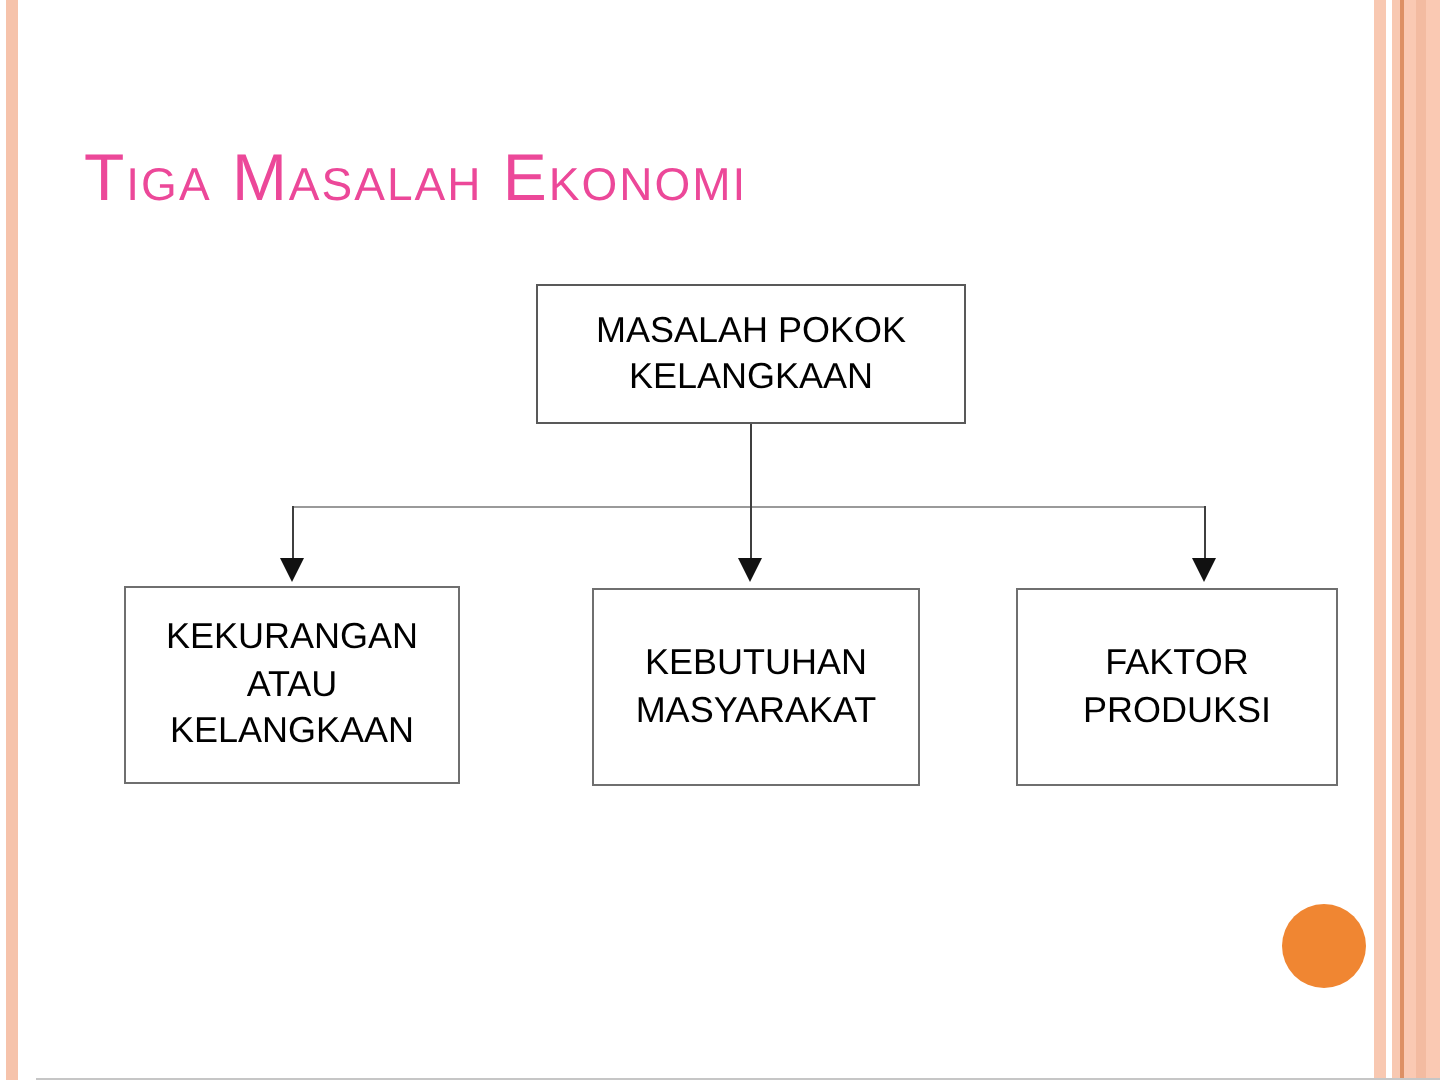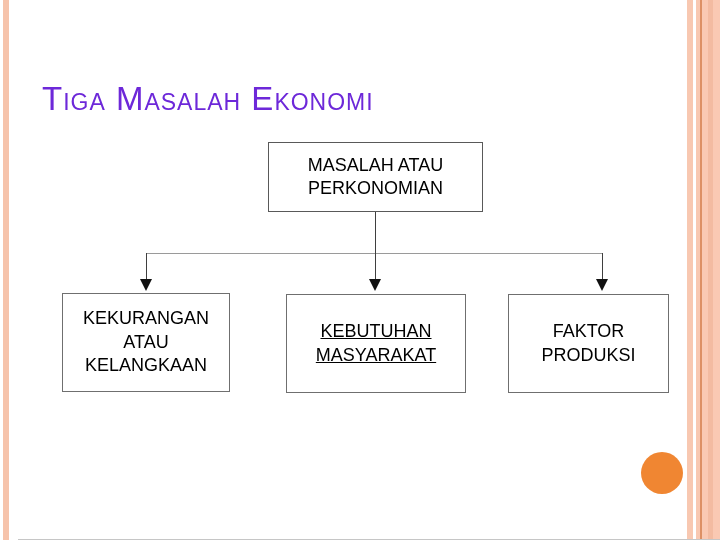--- a/index.html
+++ b/index.html
@@ -26,46 +26,46 @@
   .bottom-edge-line {
     position: absolute;
     left: 18px; right: 0; bottom: 0; height: 1px;
     background: #c6c6c6;
   }
 
   
   .title {
     position: absolute;
     left: 42px;
-    top: 80px;
+    top: 70px;
     font-size: 33px;
     font-weight: 400;
     font-variant: small-caps;
     letter-spacing: 1px;
-    color: #6d28d9;
+    color: #ec4899;
     white-space: nowrap;
   }
 
   
   .node {
     position: absolute;
     background: #ffffff;
     border: 1px solid #6f6f6f;
     display: flex;
     align-items: center;
     justify-content: center;
     text-align: center;
     font-size: 18px;
     line-height: 1.3;
     color: #000000;
     padding: 4px 8px;
   }
   .node-root   { left: 268px; top: 142px; width: 215px; height: 70px; border-color: #595959; }
   .node-left   { left: 62px;  top: 293px; width: 168px; height: 99px; }
-  .node-middle { left: 286px; top: 294px; width: 180px; height: 99px; text-decoration: underline; }
+  .node-middle { left: 296px; top: 294px; width: 164px; height: 99px; }
   .node-right  { left: 508px; top: 294px; width: 161px; height: 99px; }
 
   
   .line { position: absolute; background: #3f3f3f; }
   .line-root-drop { left: 375px; top: 212px; width: 1px; height: 41px; }
   .line-horiz     { left: 146px; top: 253px; width: 457px; height: 1px; background: #9a9a9a; }
   .line-drop-l    { left: 146px; top: 253px; width: 1px; height: 27px; }
   .line-drop-m    { left: 375px; top: 253px; width: 1px; height: 27px; }
   .line-drop-r    { left: 602px; top: 253px; width: 1px; height: 27px; }
 
@@ -100,21 +100,21 @@
   <div class="stripe stripe-r-accent"></div>
   <div class="stripe stripe-r3"></div>
   <div class="stripe stripe-r3-inner"></div>
   <div class="bottom-edge-line"></div>
 
   <h1 class="title">Tiga Masalah Ekonomi</h1>
 
   <div>
 
     <div class="node node-root">
-      <span>MASALAH ATAU PERKONOMIAN</span>
+      <span>MASALAH POKOK KELANGKAAN</span>
     </div>
 
     <div class="line line-root-drop"></div>
     <div class="line line-horiz"></div>
     <div class="line line-drop-l"></div>
     <div class="line line-drop-m"></div>
     <div class="line line-drop-r"></div>
 
     <div class="arrowhead arrow-l"></div>
     <div class="arrowhead arrow-m"></div>

